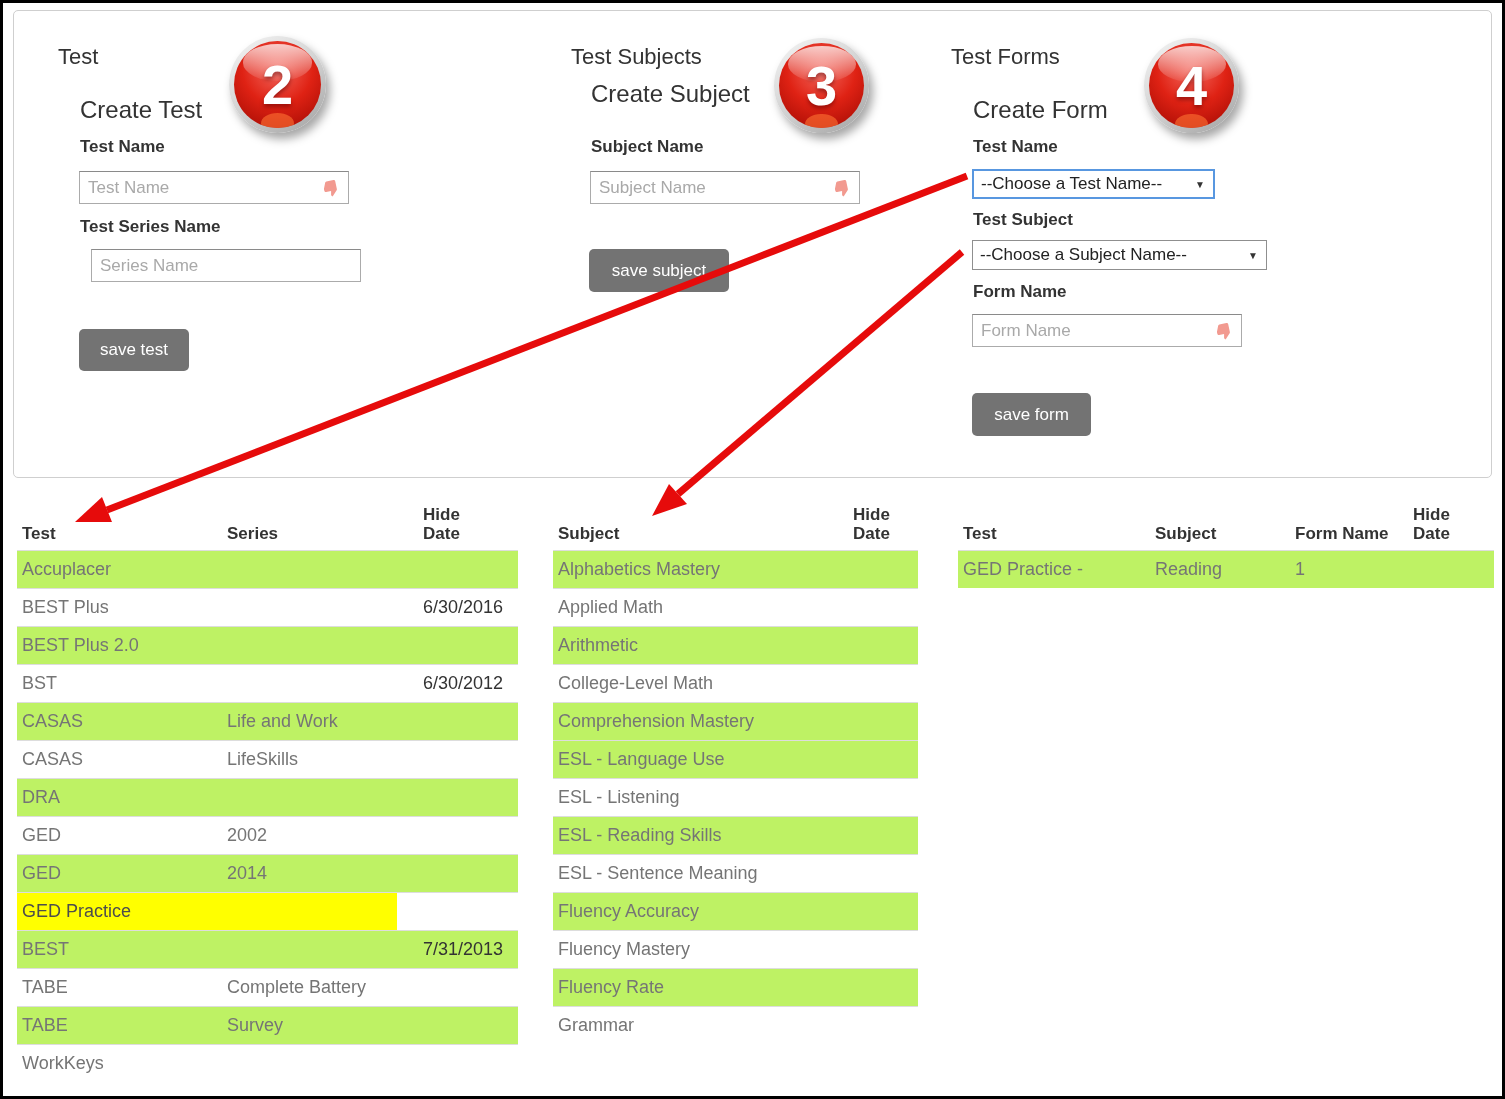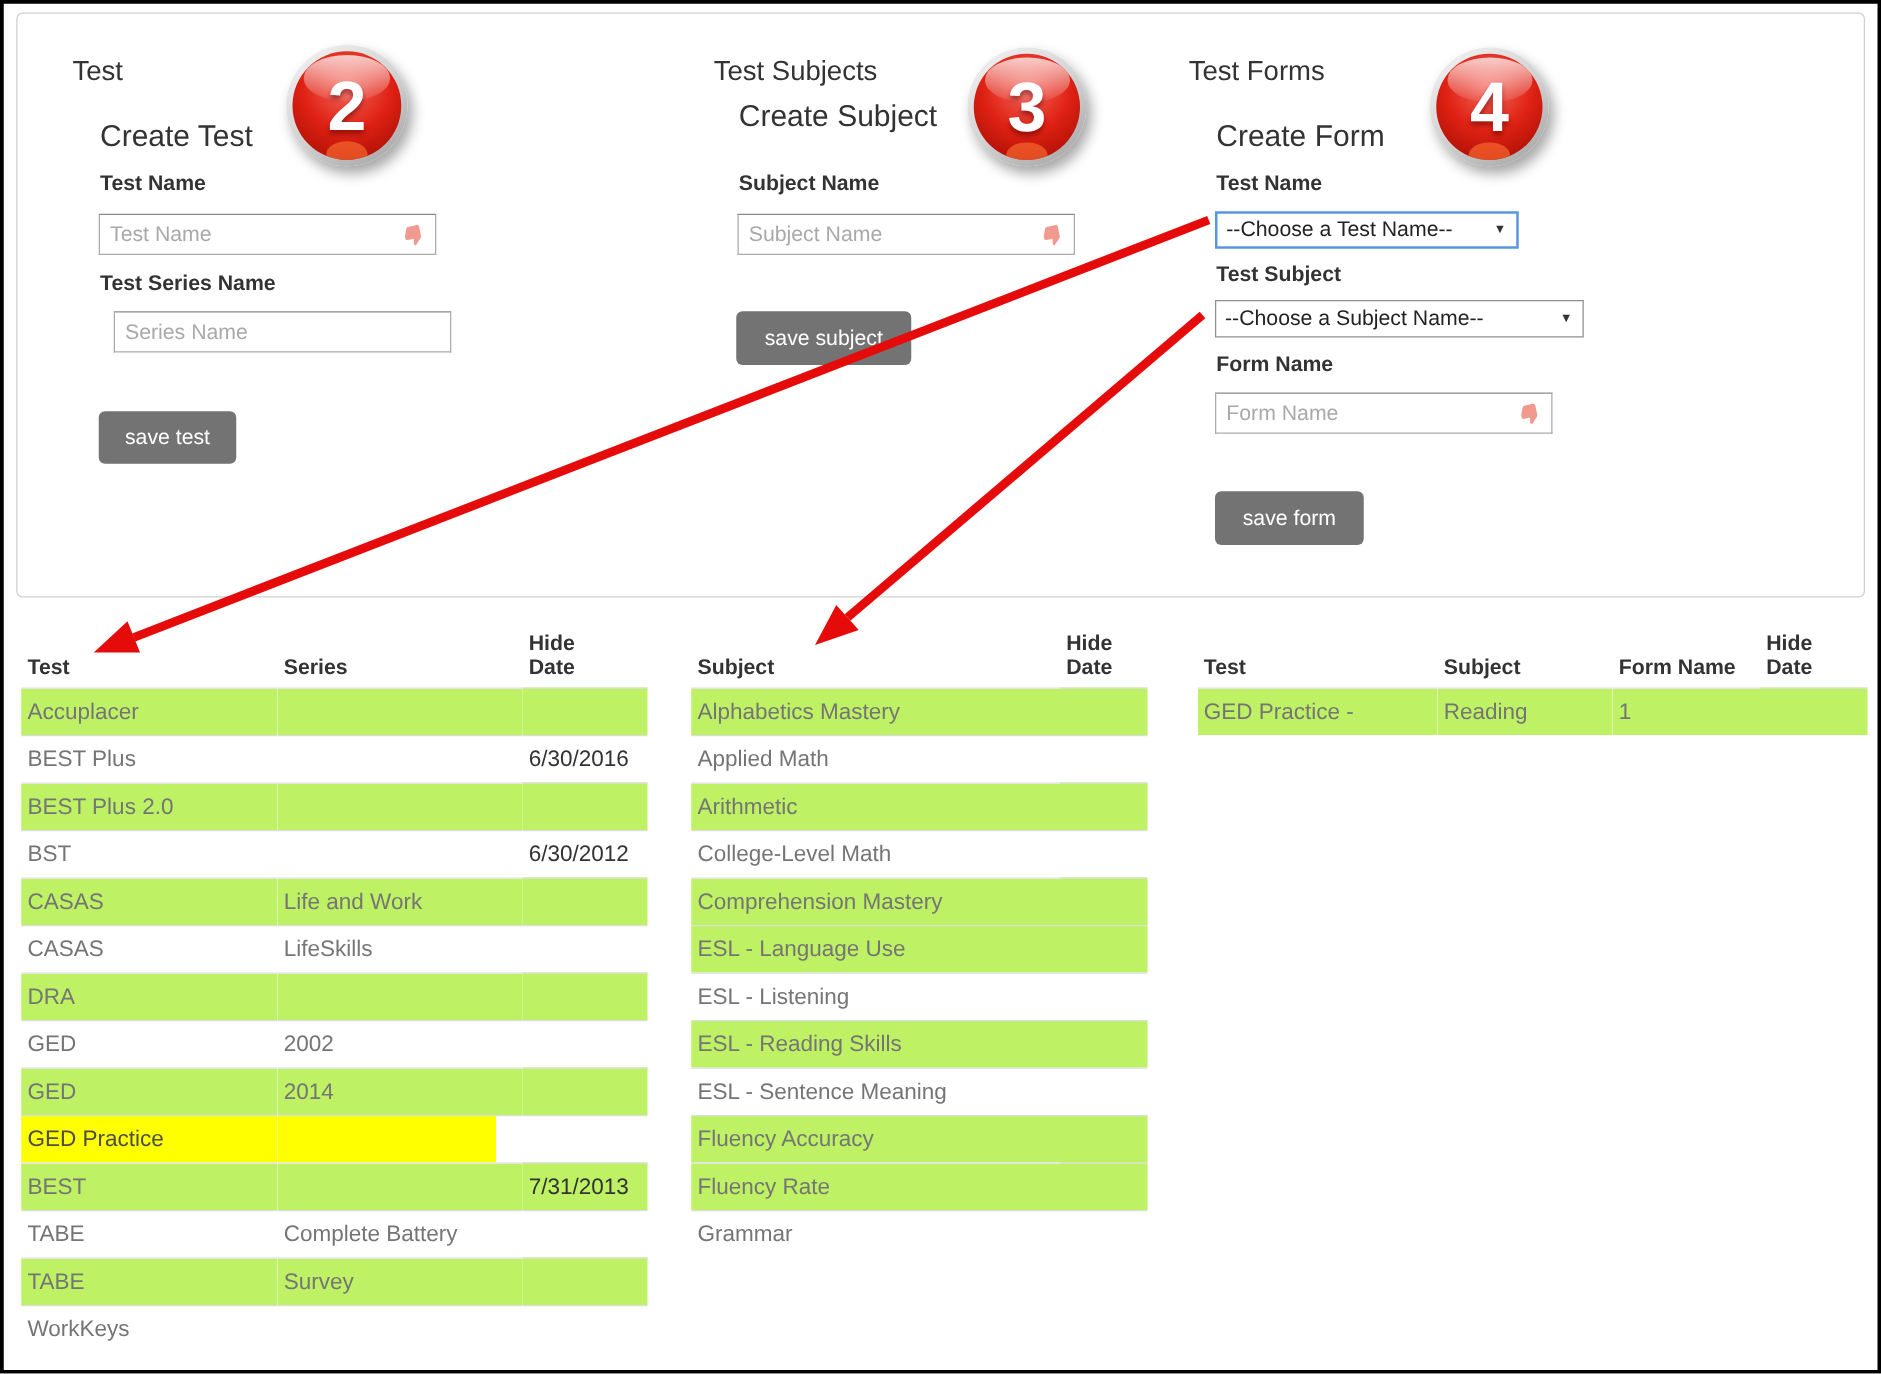--- a/index.html
+++ b/index.html
@@ -266,20 +266,24 @@
           <td class="date"></td>
         </tr>
         <tr>
           <td>ESL - Sentence Meaning</td>
           <td class="date"></td>
         </tr>
         <tr class="striped">
           <td>Fluency Accuracy</td>
           <td class="date"></td>
         </tr>
+        <tr>
+          <td>Fluency Mastery</td>
+          <td class="date"></td>
+        </tr>
         <tr class="striped">
           <td>Fluency Rate</td>
           <td class="date"></td>
         </tr>
         <tr>
           <td>Grammar</td>
           <td class="date"></td>
         </tr>
       </tbody>
   </table>

